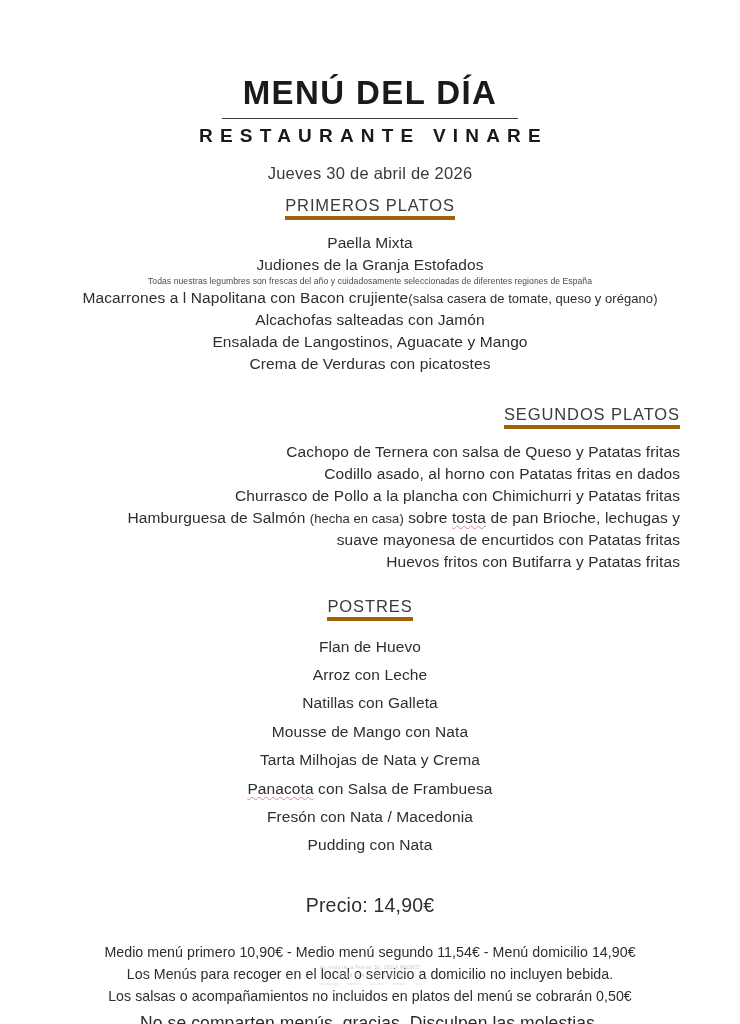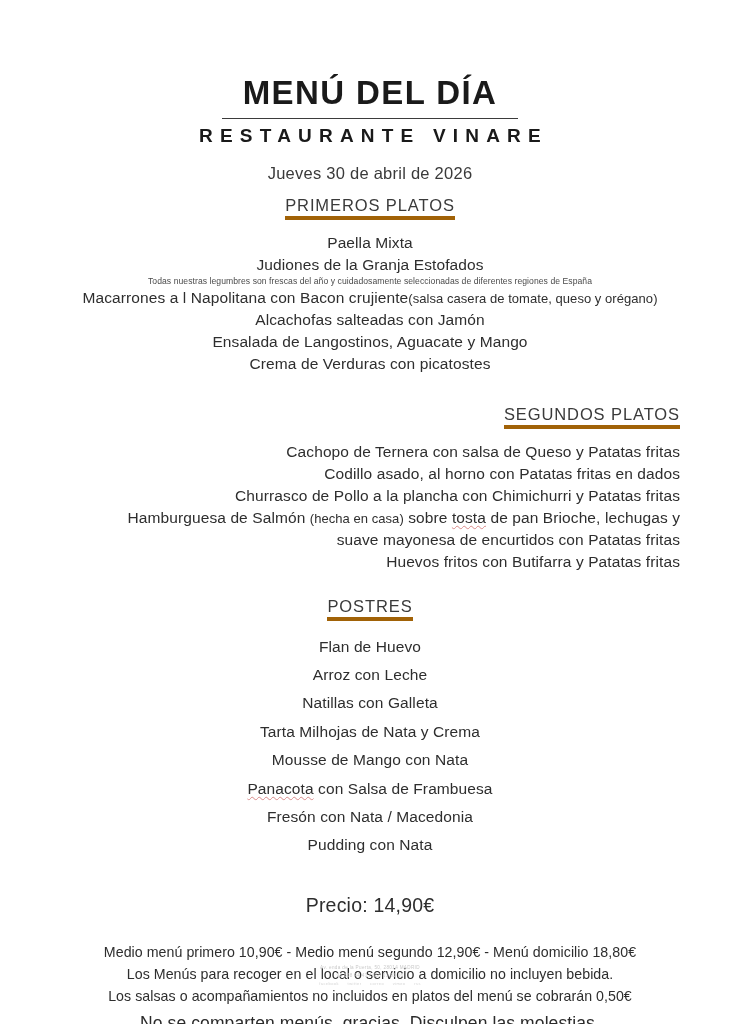--- a/index.html
+++ b/index.html
@@ -219,32 +219,32 @@
       <li class="dish">Huevos fritos con Butifarra y Patatas fritas</li>
     </ul>
   </div>
 
   <div class="section section-postres">
     <h3 class="section-heading">POSTRES</h3>
     <ul class="dish-list">
       <li class="dish">Flan de Huevo</li>
       <li class="dish">Arroz con Leche</li>
       <li class="dish">Natillas con Galleta</li>
+      <li class="dish">Mousse de Mango con Nata</li>
       <li class="dish">Tarta Milhojas de Nata y Crema</li>
-      <li class="dish">Mousse de Mango con Nata</li>
       <li class="dish"><span class="spellcheck">Panacota</span><span> con Salsa de Frambuesa</span></li>
       <li class="dish">Fresón con Nata / Macedonia</li>
       <li class="dish">Pudding con Nata</li>
     </ul>
   </div>
 
   <p class="price-line">Precio: 14,90€</p>
 
   <div class="conditions">
-    <p class="condition">Medio menú primero 10,90€ - Medio menú segundo 12,90€ - Menú domicilio 18,80€</p>
+    <p class="condition">Medio menú primero 10,90€ - Medio menú segundo 11,54€ - Menú domicilio 14,90€</p>
     <p class="condition">Los Menús para recoger en el local o servicio a domicilio no incluyen bebida.</p>
     <p class="condition">Los salsas o acompañamientos no incluidos en platos del menú se cobrarán 0,50€</p>
     <p class="condition-emphasis">No se comparten menús, gracias. Disculpen las molestias.</p>
   </div>
 
 </div>
 
 <div class="footer">
   <p class="footer-address">Av. enda de la Puerta, 50, 28014 MADRID</p>
   <p class="footer-phone">91 508 44 41 / 666 01 01 16</p>

